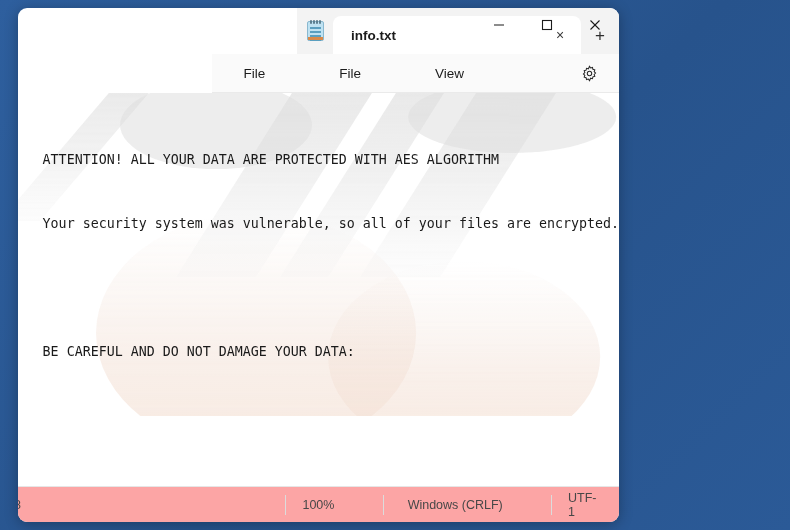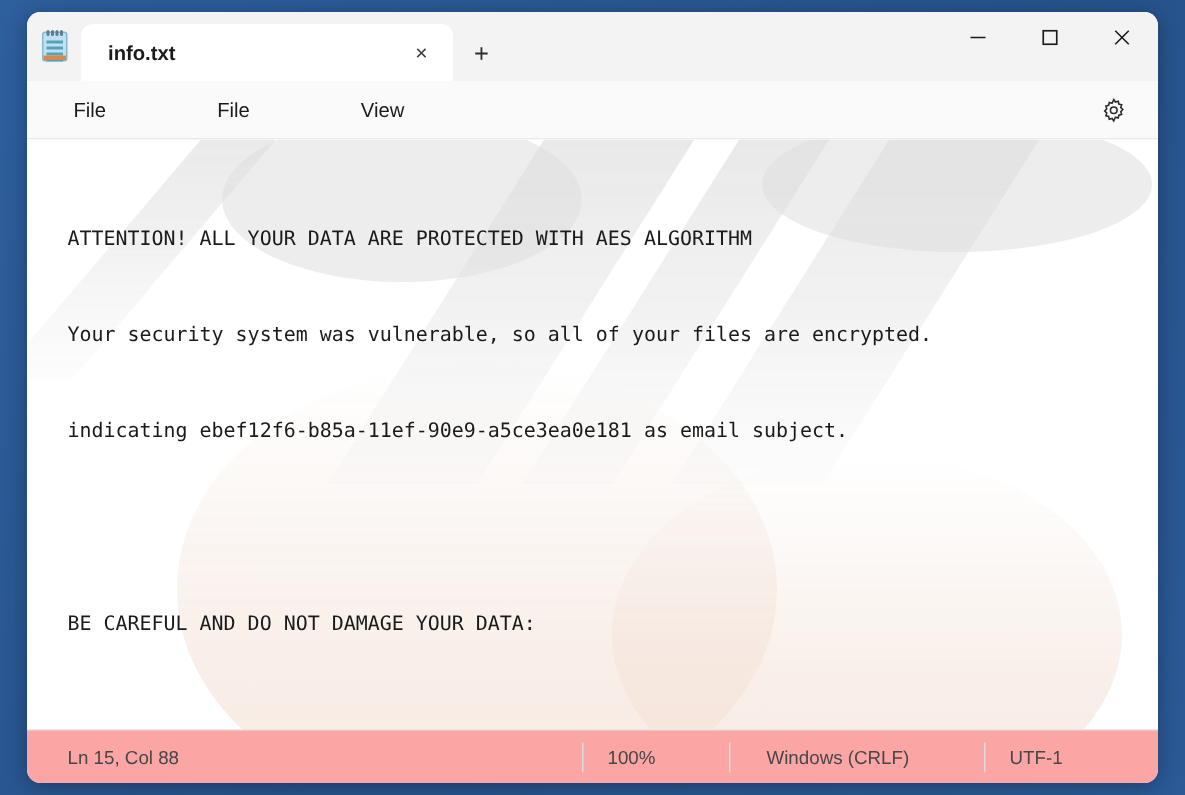--- a/index.html
+++ b/index.html
@@ -21,28 +21,29 @@
     position: absolute;
     inset: 0;
     background: linear-gradient(135deg, #2e5f9e 0%, #27538c 55%, #2b5a97 100%);
   }
 
   
   #window {
     position: absolute;
     left: 18px;
     top: 8px;
-    width: 754px;
+    width: 601px;
     height: 514px;
     background: #ffffff;
     border-radius: 9px 9px 9px 9px;
     overflow: hidden;
     display: flex;
     flex-direction: column;
     box-shadow: 0 2px 14px rgba(0,0,0,0.30);
+    align-items: flex-end;
   }
 
   
   #titlebar {
     height: 46px;
     background: #f3f3f3;
     display: flex;
     align-items: flex-end;
     position: relative;
     flex: 0 0 auto;
@@ -330,21 +331,20 @@
       </g>
       <g fill="#d9d9d9" opacity="0.55">
         <ellipse cx="250" cy="40" rx="120" ry="55"></ellipse>
         <ellipse cx="620" cy="30" rx="130" ry="45"></ellipse>
       </g>
     </svg>
 
     <div id="text-content">
       <span class="tline">ATTENTION! ALL YOUR DATA ARE PROTECTED WITH AES ALGORITHM</span>
       <span class="tline">Your security system was vulnerable, so all of your files are encrypted.</span>
-      <span class="tline">indicating ebef12f6-b85a-11ef-90e9-a5ce3ea0e181 as email subject.</span>
       <span class="blank"></span>
       <span class="tline">BE CAREFUL AND DO NOT DAMAGE YOUR DATA:</span>
       
       
       
       
       
       
       
       

